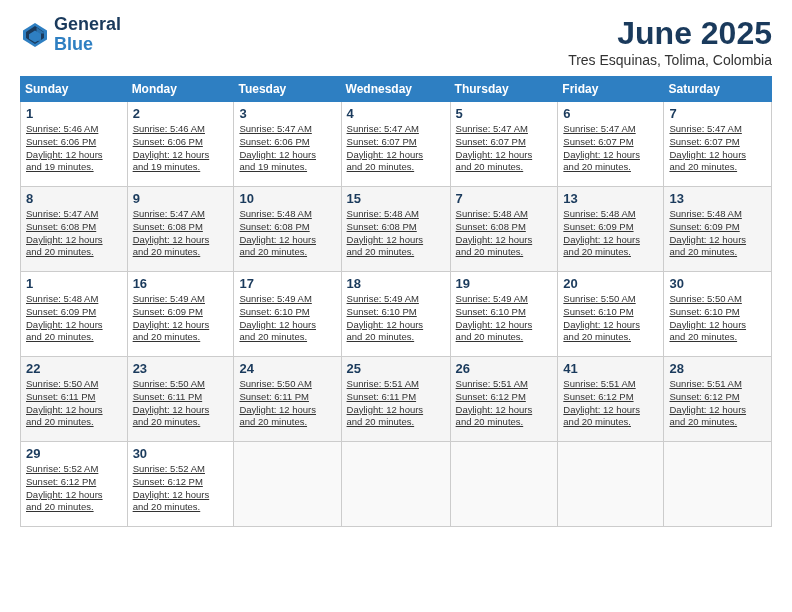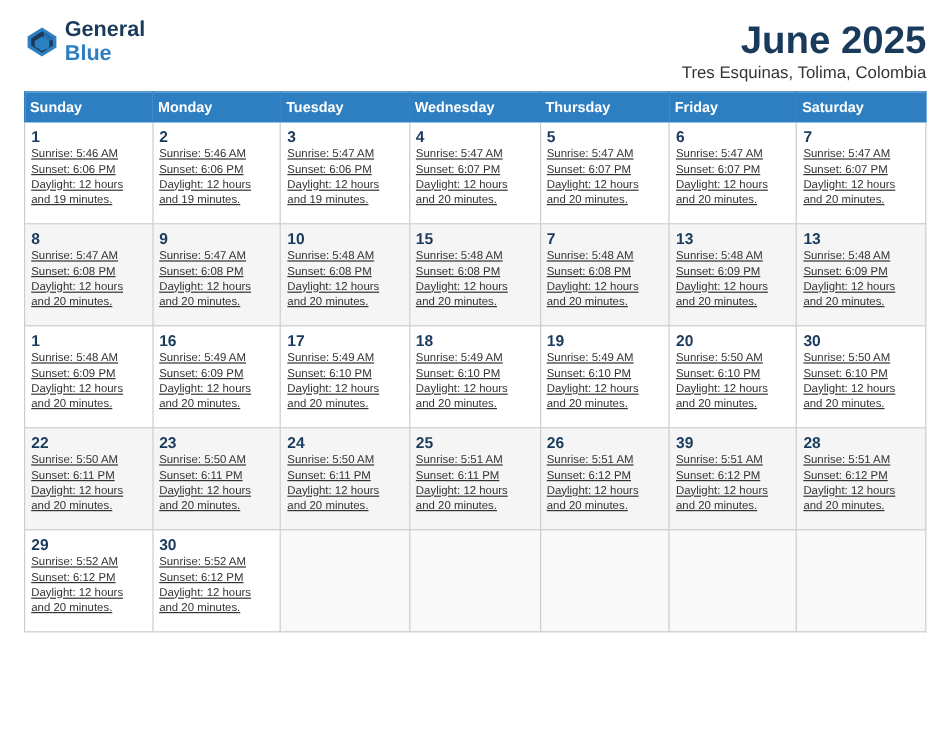--- a/index.html
+++ b/index.html
@@ -313,21 +313,21 @@
 and 20 minutes.</div>
           </td>
           <td>
             <span class="day-num">26</span>
             <div class="day-info" style="white-space: pre-line;">Sunrise: 5:51 AM
 Sunset: 6:12 PM
 Daylight: 12 hours
 and 20 minutes.</div>
           </td>
           <td>
-            <span class="day-num">39</span>
+            <span class="day-num">41</span>
             <div class="day-info" style="white-space: pre-line;">Sunrise: 5:51 AM
 Sunset: 6:12 PM
 Daylight: 12 hours
 and 20 minutes.</div>
           </td>
           <td>
             <span class="day-num">28</span>
             <div class="day-info" style="white-space: pre-line;">Sunrise: 5:51 AM
 Sunset: 6:12 PM
 Daylight: 12 hours

